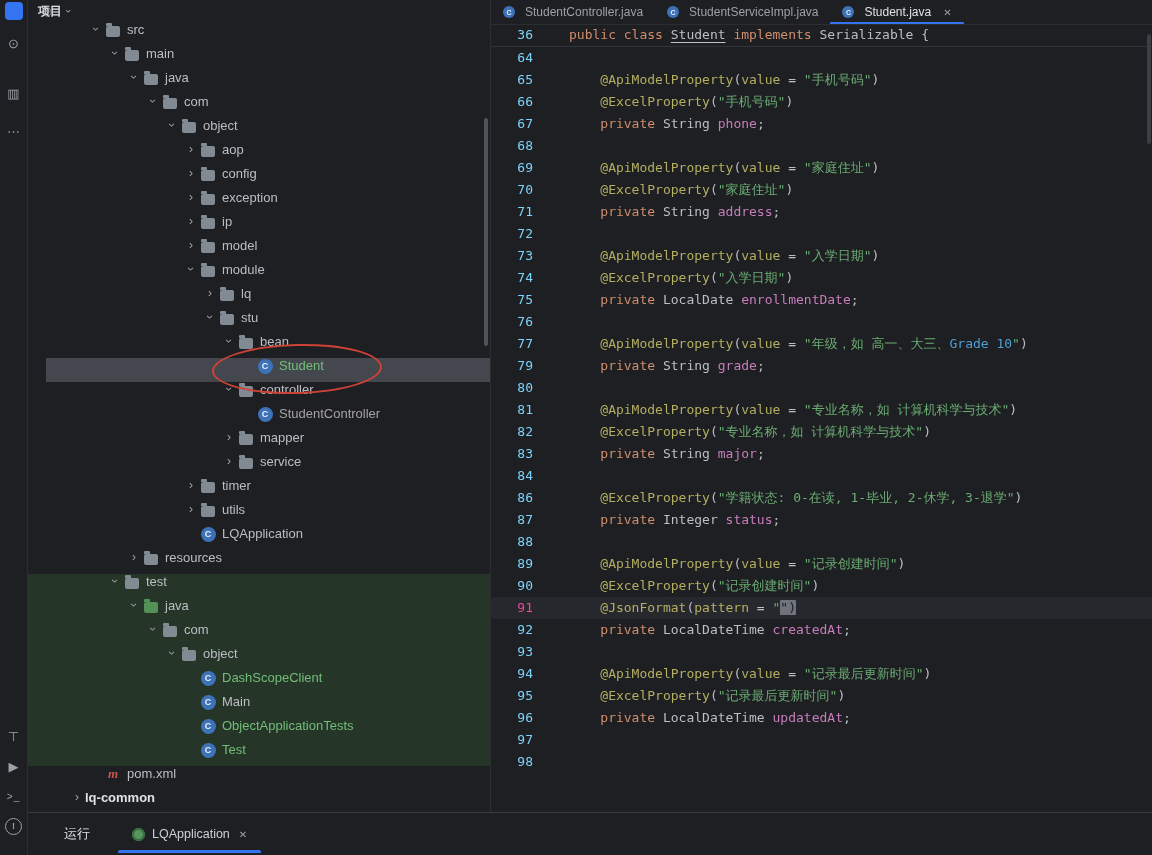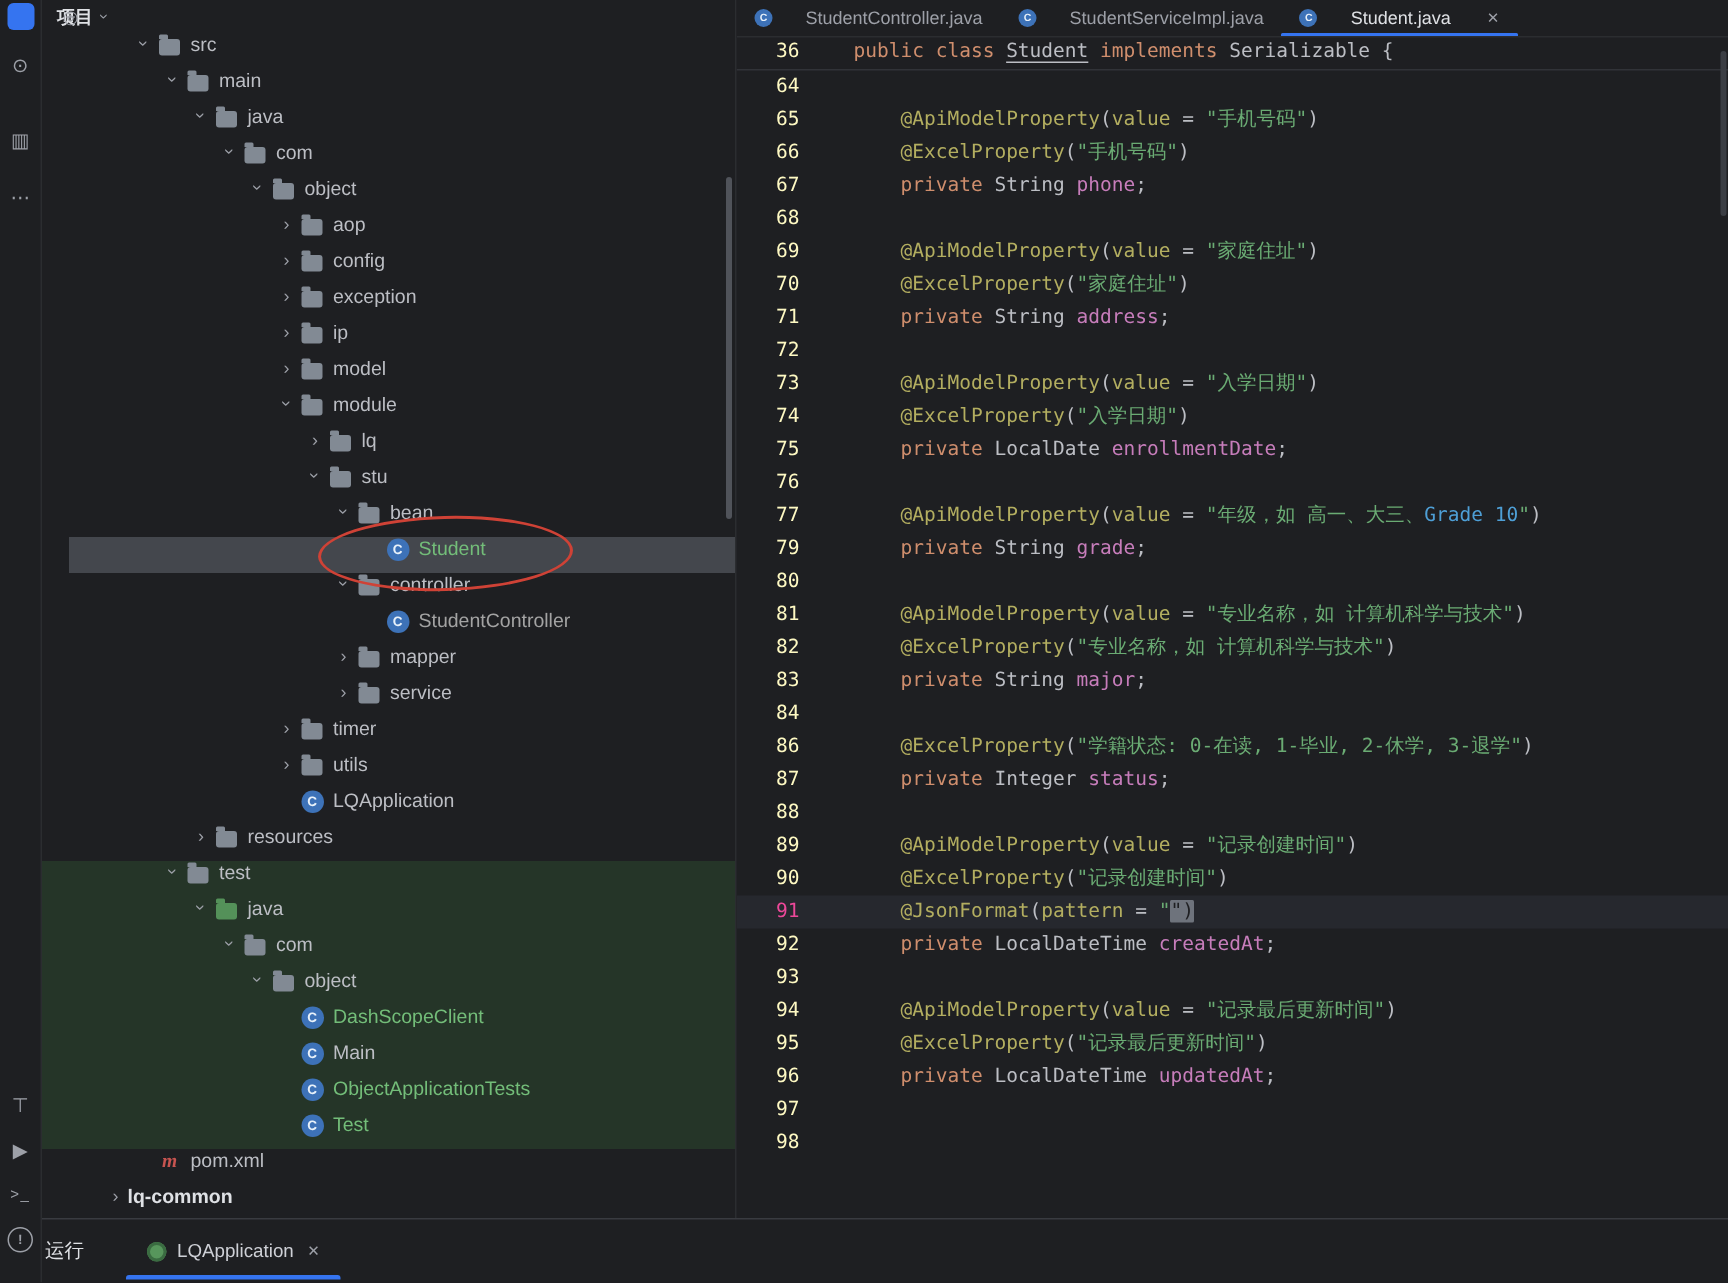--- a/index.html
+++ b/index.html
@@ -39,46 +39,46 @@
   .tlabel{white-space:nowrap}
   .tlabel.bold{font-weight:bold;color:#dfe1e5}
   .c-green{color:#73bd79}
   .c-amber{color:#a3a3a3}
   .annotation-ellipse{position:absolute;left:184px;top:344px;width:166px;height:46px;border:2.5px solid #cf4236;border-radius:50%;transform:rotate(-1.5deg);pointer-events:none;z-index:4}
   .tree-scrollbar{position:absolute;right:2px;top:118px;width:4px;height:228px;background:#50535a;border-radius:2px;z-index:3}
 
   
   .editor{position:absolute;left:490px;top:0;width:662px;height:812px;background:#1e1f22;border-left:1px solid #2b2d30;box-sizing:border-box;overflow:hidden}
   .tabbar{height:24px;display:flex;align-items:stretch;border-bottom:1px solid #2b2d30;background:#1e1f22}
-  .tab{display:flex;align-items:center;gap:22px;padding:0 12px;font-size:12px;color:#9da0a8;position:relative;cursor:pointer;white-space:nowrap}
+  .tab{display:flex;align-items:center;gap:10px;padding:0 12px;font-size:12px;color:#9da0a8;position:relative;cursor:pointer;white-space:nowrap}
   .tab .classic{width:12px;height:12px;font-size:7px}
   .tab.active{color:#dfe1e5}
   .tab.active::after{content:"";position:absolute;left:0;right:0;bottom:0;height:2px;background:#3574f0;border-radius:1px 1px 0 0}
   .tab-close{font-size:10px;color:#9da0a8;margin-left:2px}
 
   .code{position:absolute;left:0;top:24px;right:0;bottom:0}
   .cl{display:flex;height:22px;line-height:22px;font-family:"DejaVu Sans Mono","Liberation Mono",monospace;font-size:13px;cursor:text}
   .cl.sticky{border-bottom:1px solid #313338}
   .cl.current{background:#26282e}
   .cl.current .gut{color:#ec4899}
-  .gut{flex:0 0 58px;box-sizing:border-box;padding-right:16px;text-align:right;color:#fef9c3;cursor:pointer}
+  .gut{flex:0 0 58px;box-sizing:border-box;padding-right:16px;text-align:right;color:#7dd3fc;cursor:pointer}
   .src{white-space:pre;padding-left:20px}
   .tk-kw{color:#cf8e6d}
   .tk-ann{color:#b3ae60}
   .tk-str{color:#6aab73}
   .tk-sb{color:#4e9fd6}
   .tk-fld{color:#c77dbb}
   .tk-def{color:#bcbec4}
   .tk-cls{color:#bcbec4;text-decoration:underline;text-underline-offset:3px}
   .tk-sel{background:#6e737c;color:#1e1f22;border-radius:1px}
   .editor-scrollbar{position:absolute;right:1px;top:34px;width:4px;height:110px;background:#3b3e44;border-radius:2px}
 
   
   .bottom-bar{position:absolute;left:28px;top:812px;right:0;height:43px;background:#1e1f22;border-top:1px solid #393b40;box-sizing:border-box;display:flex;align-items:stretch}
-  .bb-title{align-self:center;margin-left:2px;font-size:13px;color:#dfe1e5}
+  .bb-title{align-self:center;margin-left:36px;font-size:13px;color:#dfe1e5}
   .run-tab{margin-left:28px;display:flex;align-items:center;gap:7px;padding:0 14px;position:relative;cursor:pointer}
   .run-tab::after{content:"";position:absolute;left:0;right:0;bottom:2px;height:3px;background:#3574f0;border-radius:2px 2px 0 0}
   .spring-ic{width:13px;height:13px;border-radius:50%;background:#57965c;box-shadow:inset 0 0 0 2px #3a6b41}
   .rt-label{font-size:12.5px;color:#ced0d6}
   .rt-close{font-size:10px;color:#9da0a8;margin-left:2px}
 </style>
 </head>
 <body>
 
 <div class="wrap">

